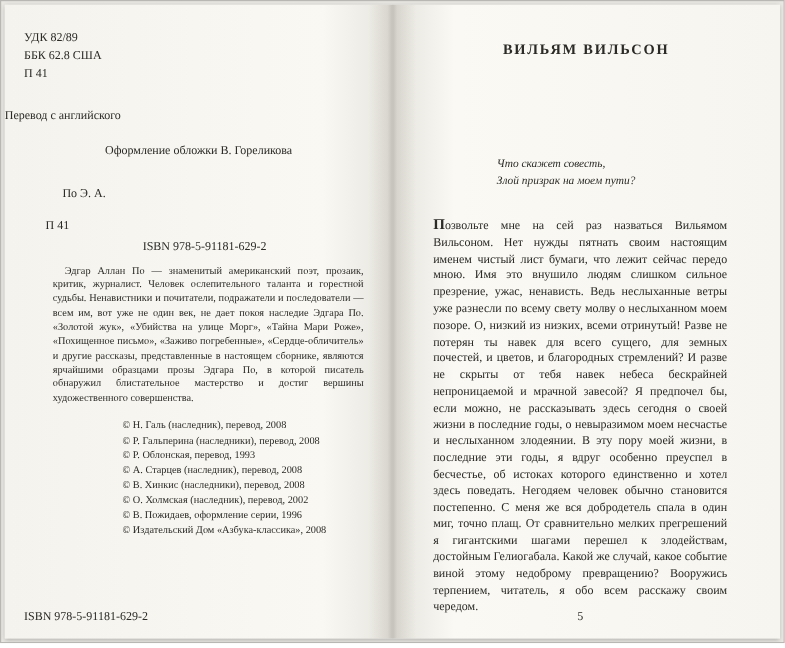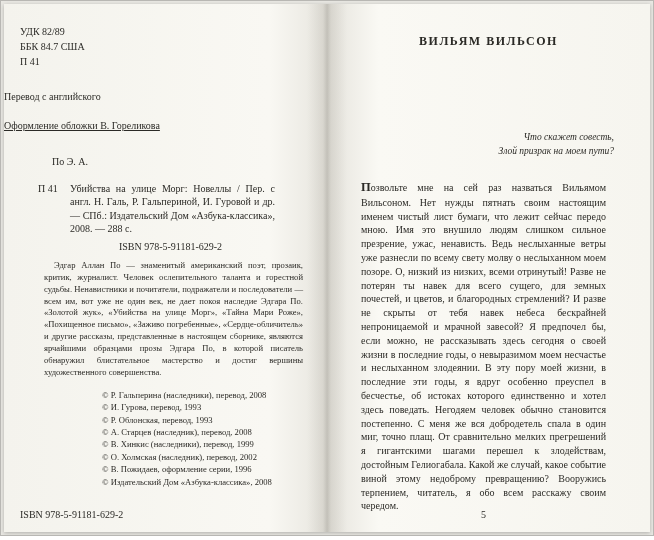--- a/index.html
+++ b/index.html
@@ -29,21 +29,21 @@
     transform: translateX(-50%);
     background: linear-gradient(to right,
       rgba(0,0,0,0) 0%, rgba(80,74,62,0.10) 40%,
       rgba(55,50,40,0.20) 50%, rgba(80,74,62,0.10) 60%, rgba(0,0,0,0) 100%);
     pointer-events: none;
   }
 
   
   .udk-block { margin: 20px 0 0 16px; font-size: 10px; line-height: 1.5; }
   .trans-note { margin-top: 22px; text-align: left; font-size: 10px; }
-  .cover-note { margin-top: 18px; font-size: 10px; text-decoration: underline; }
+  .cover-note { margin-top: 18px; text-align: center; font-size: 10px; }
   .catalog-card { margin: 24px 24px 0 34px; font-size: 10px; line-height: 1.35; }
   .catalog-card .author-heading { margin-left: 14px; margin-bottom: 13px; }
   .desc-row { display: flex; }
   .desc-row .code { width: 32px; flex: none; }
   .desc-row .desc { flex: 0 1 auto; max-width: 205px; text-align: justify; }
   .catalog-card .isbn-line { margin-top: 4px; text-align: center; }
   .annotation {
     margin: 7px 24px 0 40px;
     font-size: 8.6px; line-height: 1.38;
     text-align: justify; text-indent: 10px; font-family: Liberation Serif, serif;
@@ -55,21 +55,21 @@
   .copyright-list .c-line { padding-left: 14px; text-indent: -14px; }
   .isbn-bottom { position: absolute; left: 16px; bottom: 12px; font-size: 10px; }
 
   
   .story-title {
     margin-top: 30px; text-align: center;
     font-weight: bold; font-size: 12px; letter-spacing: 1.5px;
   }
   .epigraph {
     margin: 82px 36px 0 auto; width: 200px;
-    text-align: right; font-style: italic;
+    text-align: left; font-style: italic;
     font-size: 9.5px; line-height: 1.45;
   }
   .epigraph-attrib { margin-top: 9px; font-size: 9px; }
   .story-body {
     margin: 20px 44px 0 34px;
     font-size: 10px; line-height: 1.38;
     text-align: justify;
   }
   .story-body::first-letter { font-weight: bold; font-size: 1.25em; }
   .page-num {
@@ -79,44 +79,43 @@
 </style>
 </head>
 <body>
 
 <div class="screen">
   <div class="spread">
 
     <div class="page page-left">
       <div class="udk-block">
         <div>УДК 82/89</div>
-        <div>ББК 84.7 США</div>
+        <div>ББК 62.8 США</div>
         <div>П 41</div>
       </div>
 
       <div class="trans-note">Перевод с английского</div>
       <div class="cover-note">Оформление обложки В. Гореликова</div>
 
       <div class="catalog-card">
         <div class="author-heading">По Э. А.</div>
         <div class="desc-row">
           <span class="code">П 41</span>
-          <span class="desc">Убийства на улице Морг: Новеллы / Пер. с англ. Н. Галь, Р. Гальпериной, И. Гуровой и др. — СПб.: Издательский Дом «Азбука-классика», 2008. — 288 с.</span>
         </div>
         <div class="isbn-line">ISBN 978-5-91181-629-2</div>
       </div>
 
       <div class="annotation">Эдгар Аллан По — знаменитый американский поэт, прозаик, критик, журналист. Человек ослепительного таланта и горестной судьбы. Ненавистники и почитатели, подражатели и последователи — всем им, вот уже не один век, не дает покоя наследие Эдгара По. «Золотой жук», «Убийства на улице Морг», «Тайна Мари Роже», «Похищенное письмо», «Заживо погребенные», «Сердце-обличитель» и другие рассказы, представленные в настоящем сборнике, являются ярчайшими образцами прозы Эдгара По, в которой писатель обнаружил блистательное мастерство и достиг вершины художественного совершенства.</div>
 
       <div class="copyright-list">
+        <div class="c-line">© Н. Галь (наследник), перевод, 2008</div>
         <div class="c-line">© Р. Гальперина (наследники), перевод, 2008</div>
-        <div class="c-line">© И. Гурова, перевод, 1993</div>
         <div class="c-line">© Р. Облонская, перевод, 1993</div>
         <div class="c-line">© А. Старцев (наследник), перевод, 2008</div>
-        <div class="c-line">© В. Хинкис (наследники), перевод, 1999</div>
+        <div class="c-line">© В. Хинкис (наследники), перевод, 2008</div>
         <div class="c-line">© О. Холмская (наследник), перевод, 2002</div>
         <div class="c-line">© В. Пожидаев, оформление серии, 1996</div>
         <div class="c-line">© Издательский Дом «Азбука-классика», 2008</div>
       </div>
 
       <div class="isbn-bottom">ISBN 978-5-91181-629-2</div>
     </div>
 
     <div class="page page-right">
       <div class="story-title">ВИЛЬЯМ ВИЛЬСОН</div>

